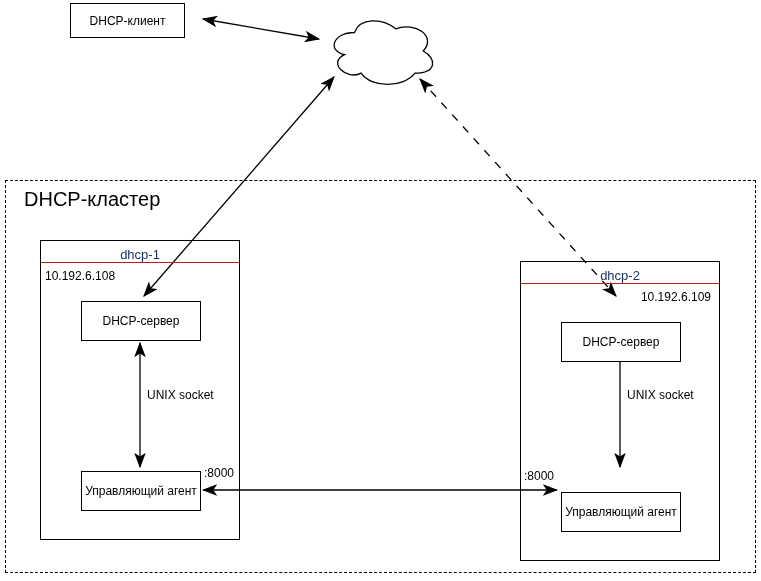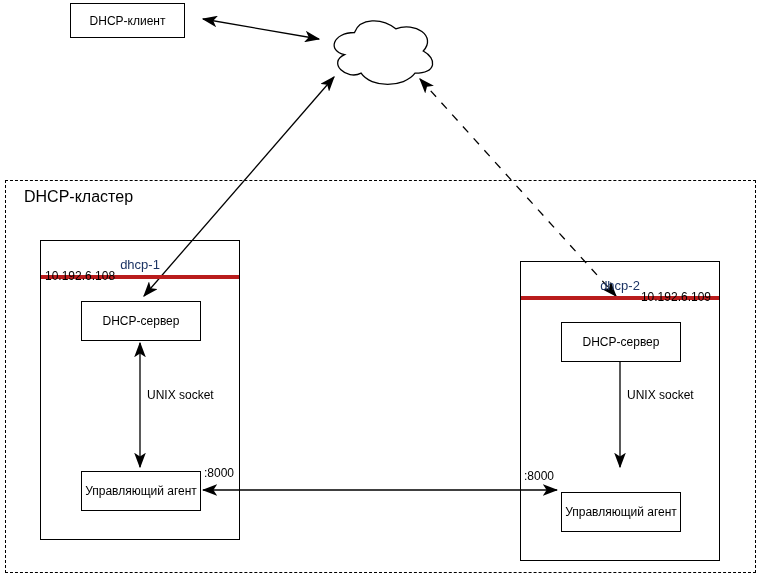--- a/index.html
+++ b/index.html
@@ -22,33 +22,33 @@
   }
   #svg-layer{position:absolute;left:0;top:0;width:761px;height:581px;}
   .cluster{
     position:absolute;
     left:5px;top:180px;width:751px;height:393px;
     border:1px dashed #000000;
     box-sizing:border-box;
   }
   .cluster-label{
     position:absolute;left:18px;top:7px;
-    font-size:16px;
+    font-size:20px;
   }
   .node{
     position:absolute;top:240px;width:200px;height:300px;
     border:1px solid #000000;
     box-sizing:border-box;
     background:transparent;
   }
   .node-header{
-    position:absolute;left:0;top:16px;width:100%;height:22px;
-    border-bottom:4px solid #b91c1c;
+    position:absolute;left:0;top:0;width:100%;height:22px;
+    border-bottom:1px solid #b91c1c;
     box-sizing:border-box;
-    display:flex;align-items:flex-start;justify-content:center;
+    display:flex;align-items:flex-end;justify-content:center;
     font-size:13px;
   }
   .node-ip{
     position:absolute;top:28px;
     font-size:12px;
   }
   .ip-left{left:4px;}
   .ip-right{right:8px;}
   .inner-box{
     left:40px;width:120px;height:40px;

